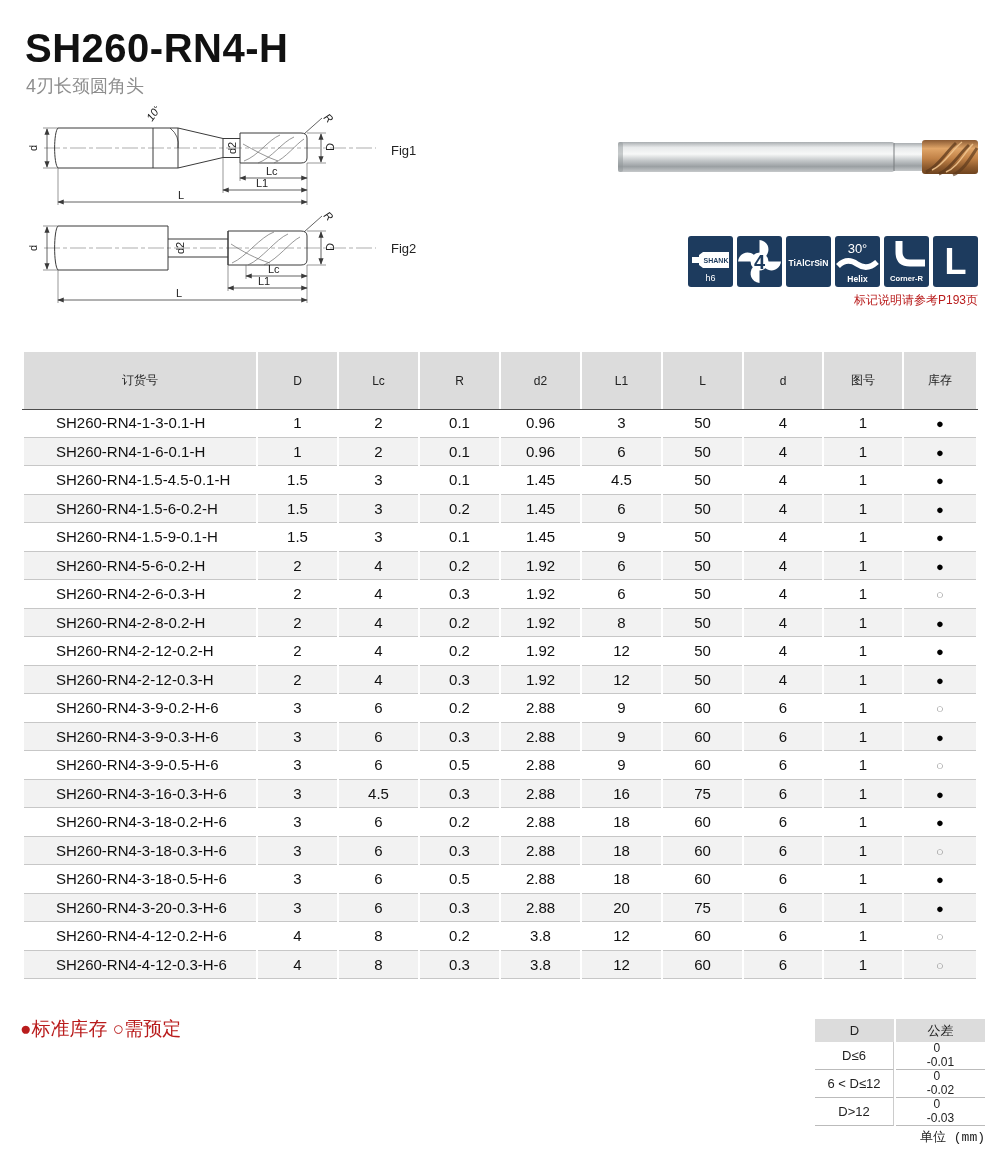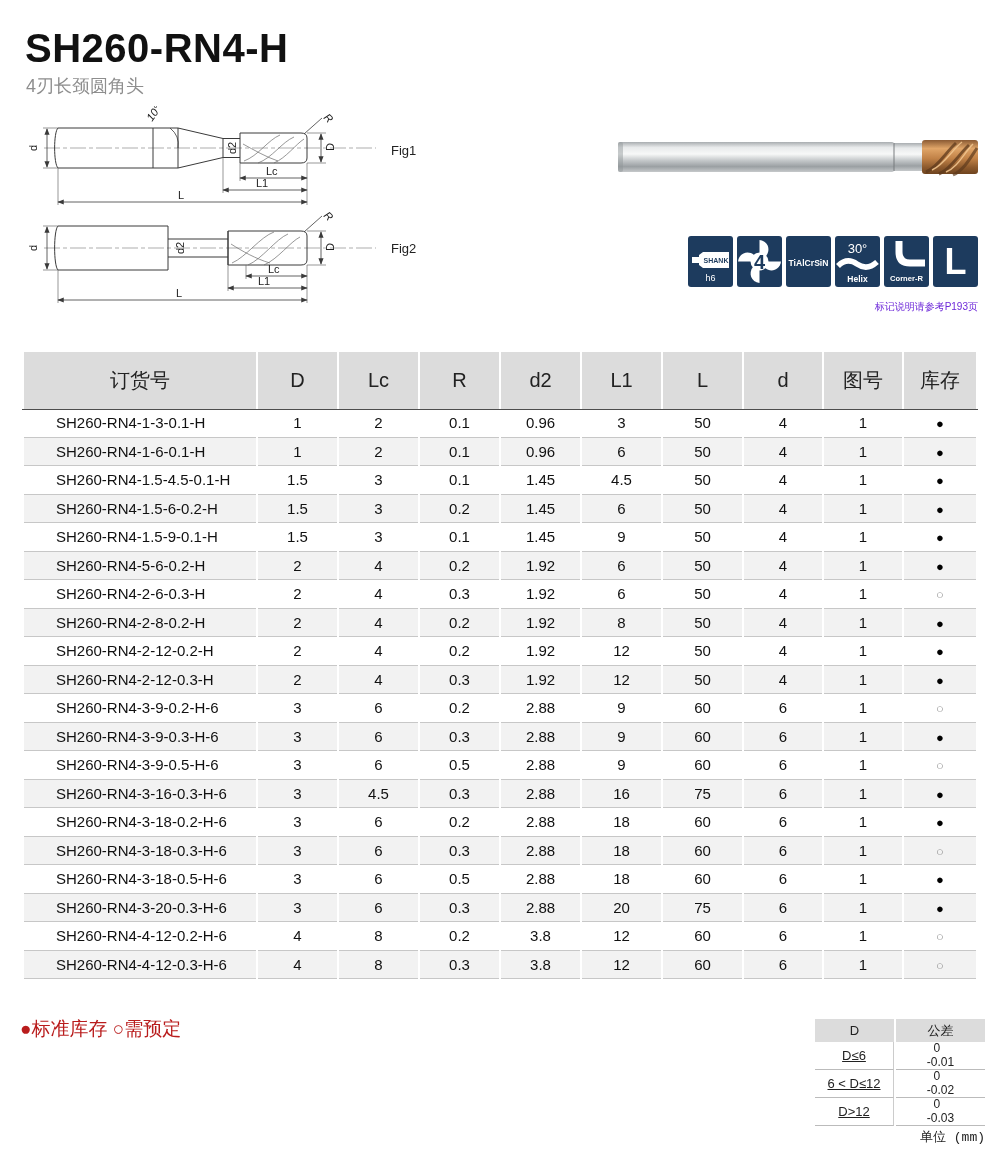--- a/index.html
+++ b/index.html
@@ -22,42 +22,42 @@
 
   
   .photo { position:absolute; left:612px; top:126px; }
 
   
   .badges { position:absolute; left:688px; top:236px; display:flex; gap:4px; }
   .badge { width:45px; height:51px; background:#1d3b5e; border-radius:3px; position:relative; flex:none; }
   .badge svg { display:block; }
   .badge text { font-family:"Liberation Sans","DejaVu Sans",sans-serif; }
 
-  .mark-note { position:absolute; right:22px; top:300px; width:300px; text-align:right; font-size:10px; color:#6d28d9; }
+  .mark-note { position:absolute; right:22px; top:292px; width:300px; text-align:right; font-size:12px; color:#b91c1c; }
 
   
   .table-wrap { position:absolute; left:22px; top:352px; width:956px; }
   table.main { width:956px; border-collapse:separate; border-spacing:2px 0; table-layout:fixed; }
-  table.main th { background:#dcdcdc; height:57px; font-weight:normal; font-size:20px; color:#222; text-align:center; vertical-align:middle; }
+  table.main th { background:#dcdcdc; height:57px; font-weight:normal; font-size:12px; color:#222; text-align:center; vertical-align:middle; }
   table.main td { height:28.5px; font-size:15px; color:#111; text-align:center; vertical-align:middle; border-bottom:1px solid #c7c7c7; }
   table.main td.col-order { text-align:left; padding-left:32px;margin-top:48px; }
   table.main tbody tr:nth-child(even) td { background:#f2f2f2; }
   .header-underline { position:absolute; left:0; top:57px; width:956px; height:1px; background:#4d4d4d; }
   .dot-filled { font-size:13px; color:#000; }
   .dot-open { font-size:13px; color:#8a8a8a; }
 
   
   .legend { position:absolute; left:20px; top:1016px; font-size:19px; color:#b91c1c; }
 
   
   .tol { position:absolute; left:813px; top:1019px; width:172px; font-size:13px; }
   .tol table { width:100%; border-collapse:separate; border-spacing:2px 0; table-layout:fixed; }
   .tol th { background:#dcdcdc; height:23px; font-weight:normal; color:#222; text-align:center; vertical-align:middle; font-size:13px; }
   .tol td { height:28px; text-align:center; vertical-align:middle; border-bottom:1px solid #bbb; color:#222; }
-  .tol td.first { border-right:1px solid #ccc;text-decoration:underline; }
+  .tol td.first { border-right:1px solid #ccc; }
   .tol .stack { display:inline-block; text-align:left; font-size:12px; line-height:1.1; }
   .tol .stack .up { margin-left:0.55em; }
   .unit-note { position:absolute; right:15px; top:1128px; font-size:13px; color:#222;font-family:Liberation Mono, monospace; }
 </style>
 </head>
 <body>
 
 <div class="page">
 
   <div class="title">SH260-RN4-H</div>

